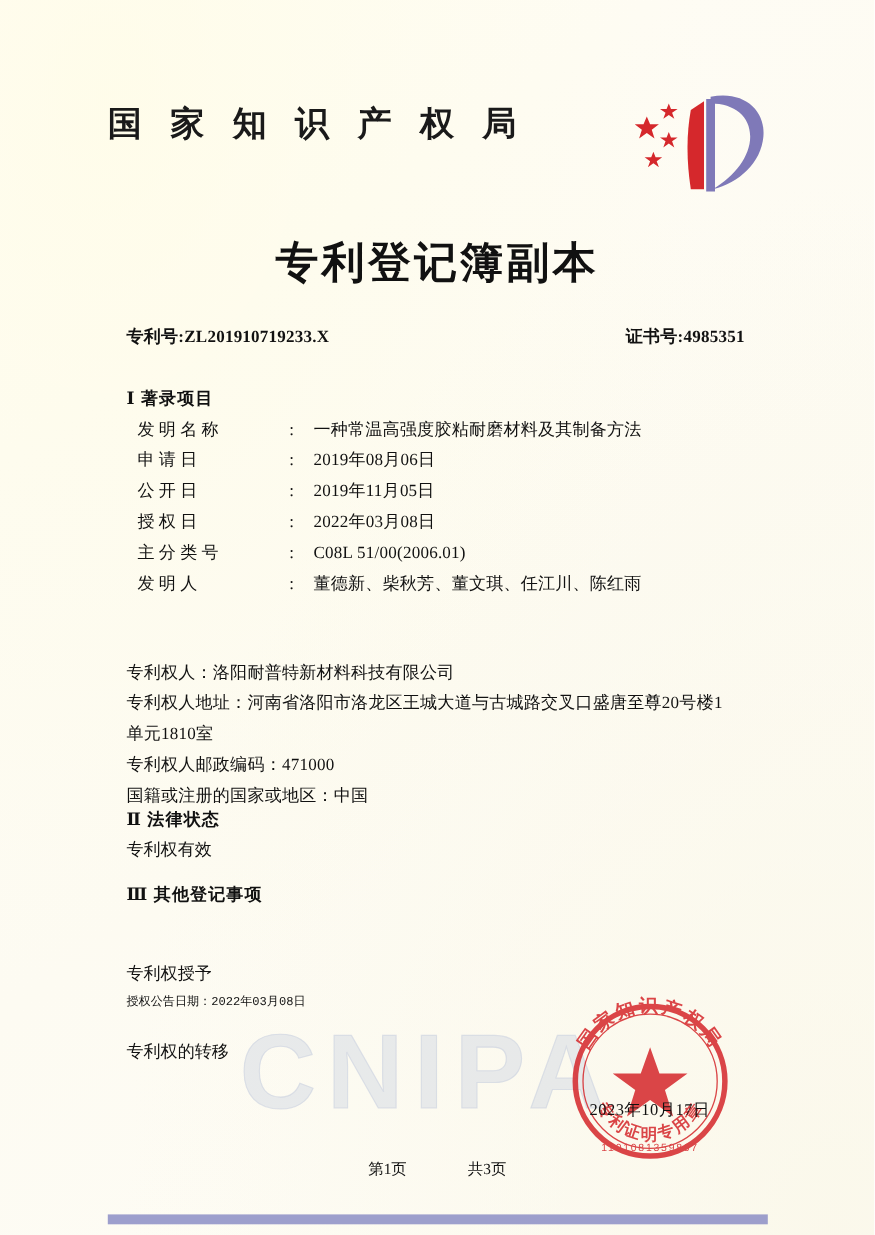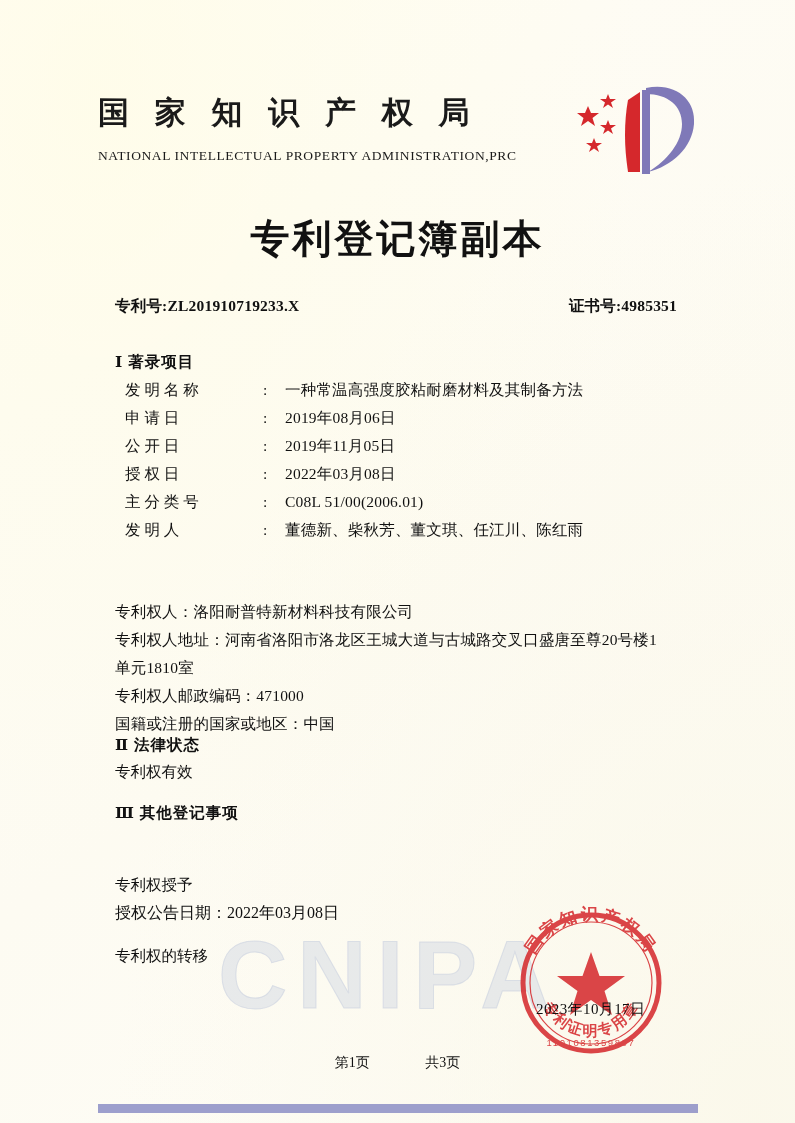--- a/index.html
+++ b/index.html
@@ -167,22 +167,23 @@
   .rec-grant-title {
     position: absolute;
     left: 115px; top: 875px;
     font-size: 15.5px;
     color: #111;
     font-weight: 400;
   }
   .rec-grant-date {
     position: absolute;
     left: 115px; top: 903px;
-    font-size: 16px;
-    color: #111;
+    font-size: 11px;
+    color: #111;
+    font-family: Liberation Mono, monospace;
   }
   .rec-transfer-title {
     position: absolute;
     left: 115px; top: 946px;
     font-size: 15.5px;
     color: #111;
   }
   
   .seal {
     position: absolute;
@@ -223,21 +224,20 @@
 </head>
 <body>
 
 <div class="page">
   <div class="paper-shade"></div>
 
   <div class="watermark">CNIPA</div>
 
   <div class="header">
     <div class="org-cn">国 家 知 识 产 权 局</div>
-    <div class="org-en">NATIONAL INTELLECTUAL PROPERTY ADMINISTRATION,PRC</div>
     <div class="logo">
       <svg width="130" height="110" viewBox="0 0 130 110" xmlns="http://www.w3.org/2000/svg">
 
         <path d="M74 12 C104 6 124 24 122 48 C120 72 100 90 76 96 C96 84 110 66 110 48 C110 30 96 18 74 18 Z" fill="#7f79b8"></path>
         <path d="M70 14 L70 98 L78 98 L78 14 Z" fill="#7f79b8"></path>
 
         <path d="M56 24 L68 16 L68 96 L56 96 C52 70 52 46 56 24 Z" fill="#d5282c"></path>
 
         <g fill="#d5282c">
           <polygon points="16,30 19,37 27,37 20.5,42 23,50 16,45 9,50 11.5,42 5,37 13,37"></polygon>

